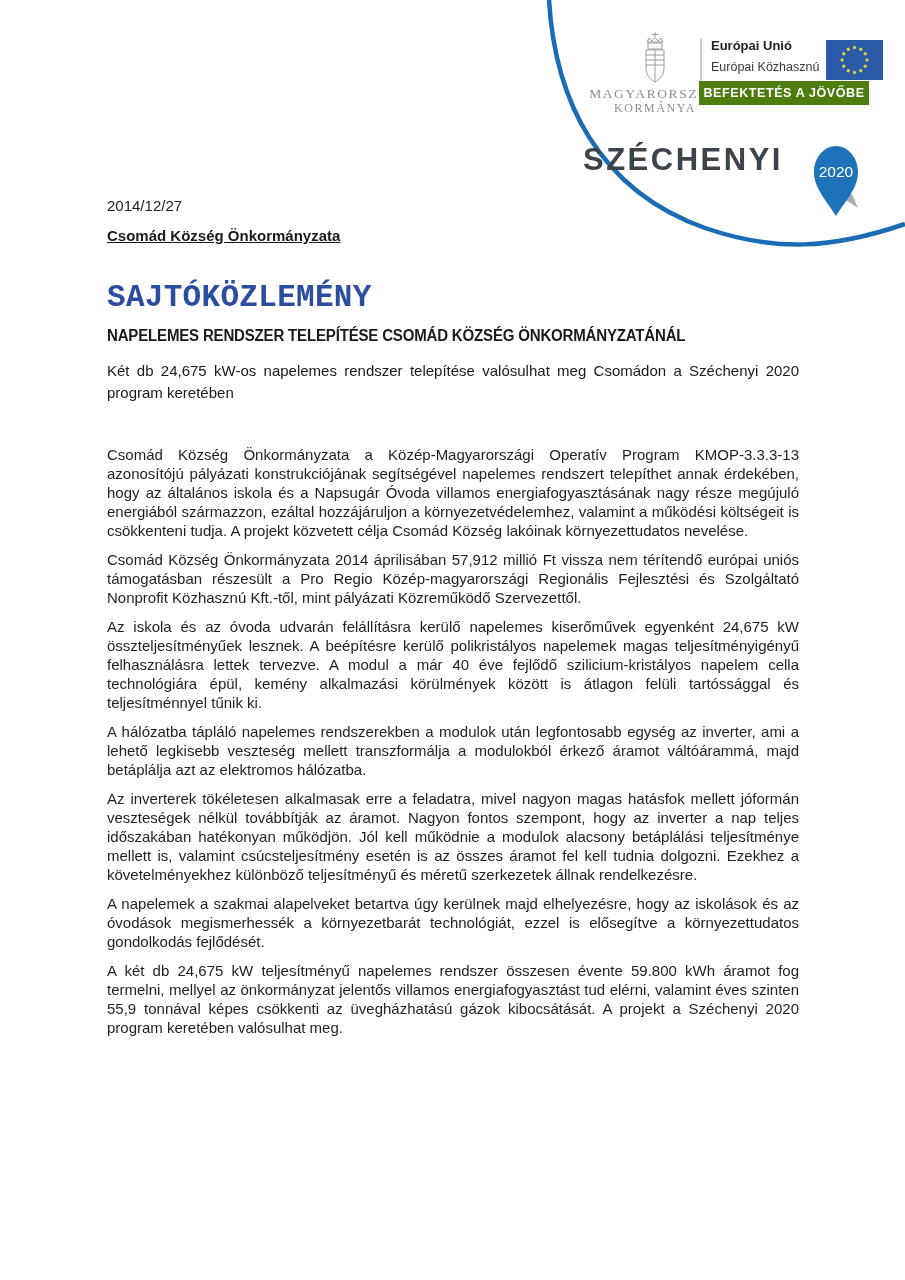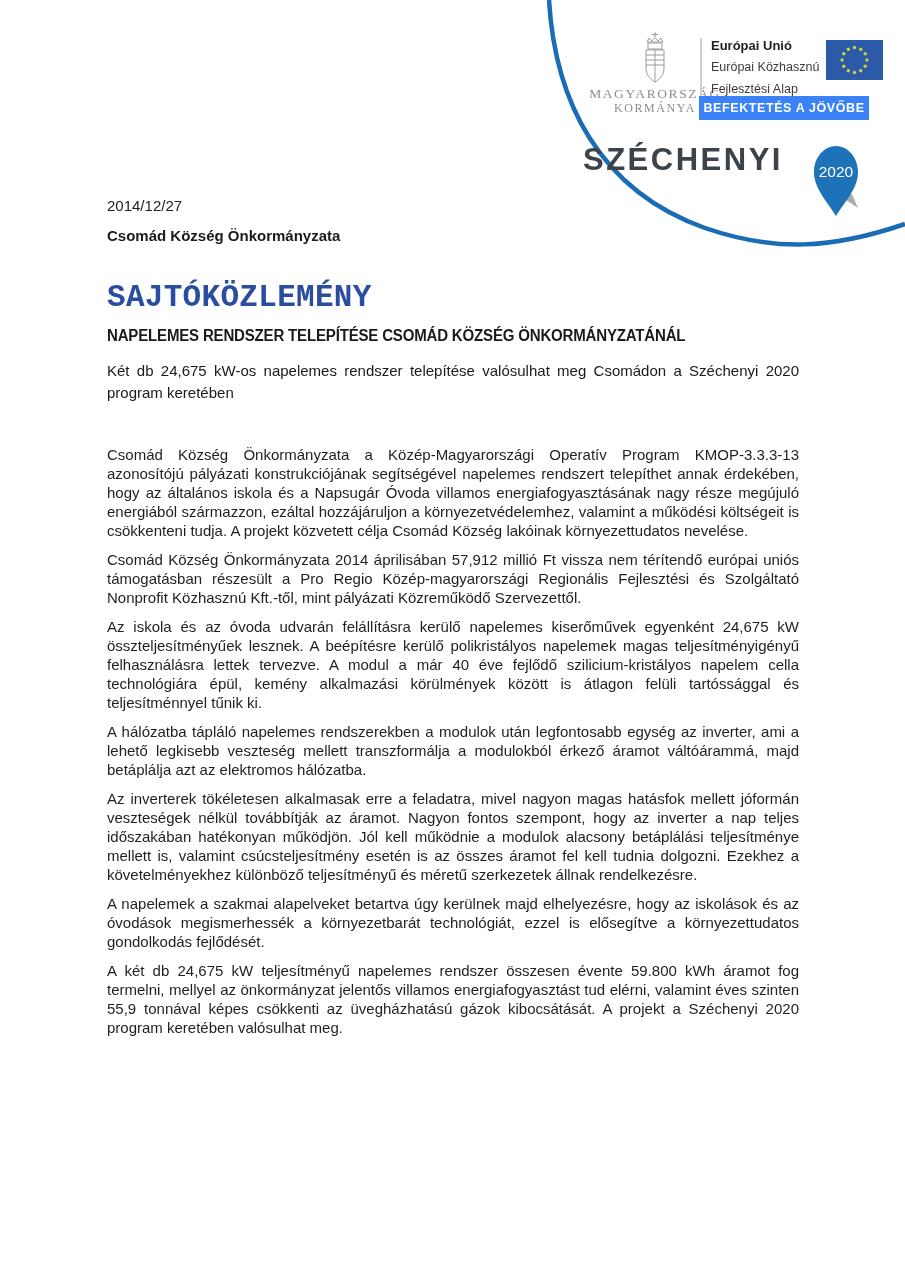--- a/index.html
+++ b/index.html
@@ -38,43 +38,43 @@
   .eu-text{
     border-left:2px solid #cfcfcf;
     padding-left:9px;
     display:flex;flex-direction:column;gap:7px;
   }
   .eu-title{font-size:13px;font-weight:bold;color:#222;line-height:15px;white-space:nowrap;}
   .eu-sub{font-size:12.5px;color:#3a3a3a;line-height:15px;white-space:nowrap;}
   .eu-flag{margin-left:7px;margin-top:2px;flex:0 0 auto;}
 
   .banner{
-    position:absolute;top:96px;left:699px;width:170px;height:24px;
-    background:#3b82f6;
+    position:absolute;top:81px;left:699px;width:170px;height:24px;
+    background:#4d7c0f;
     color:#ffffff;font-weight:bold;font-size:12.5px;letter-spacing:0.6px;
     display:flex;align-items:center;justify-content:center;
     white-space:nowrap;
   }
 
   .szechenyi{
     position:absolute;top:138px;left:583px;width:300px;height:90px;
   }
   .sz-wordmark{
     position:absolute;top:4px;left:0;
     font-size:31px;font-weight:bold;color:#3d434b;letter-spacing:2.5px;
     white-space:nowrap;
   }
   .sz-pin{position:absolute;top:0;left:229px;width:52px;height:82px;}
 
   
   .main{
     position:absolute;top:197px;left:107px;width:692px;
   }
   .doc-date{font-size:15px;color:#222;margin:0 0 13px 0;}
-  .doc-org{font-size:15px;font-weight:bold;color:#1a1a1a;margin:0 0 36px 0;}
+  .doc-org{font-size:15px;font-weight:bold;color:#1a1a1a;margin:0 0 36px 0;text-decoration:underline;}
   .doc-title{
     font-size:31px;font-weight:bold;color:#2b4da0;
     margin:0 0 12px 0;letter-spacing:0.3px;font-family:Liberation Mono, monospace;
   }
   .doc-subtitle{
     font-size:16px;font-weight:bold;color:#1a1a1a;
     margin:0 0 15px 0;
     transform:scaleX(0.94);transform-origin:left center;
     white-space:nowrap;letter-spacing:-0.2px;
   }

